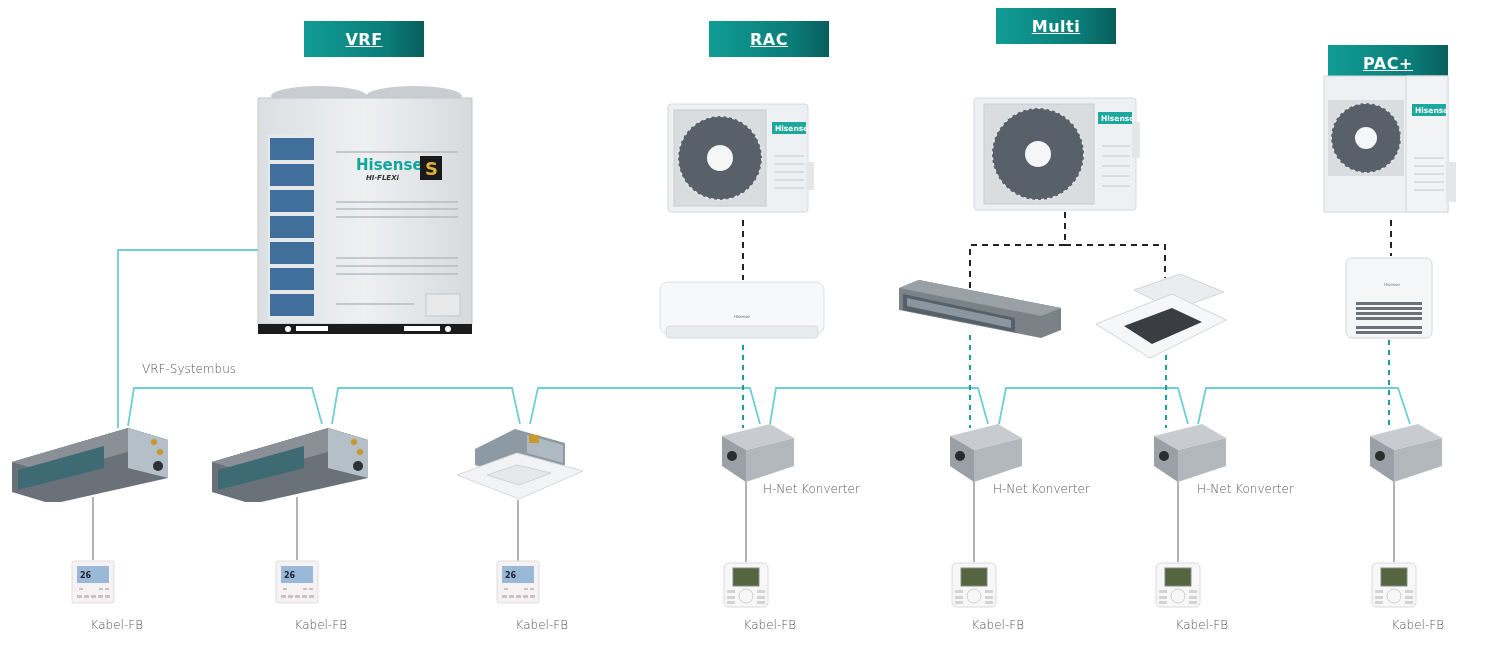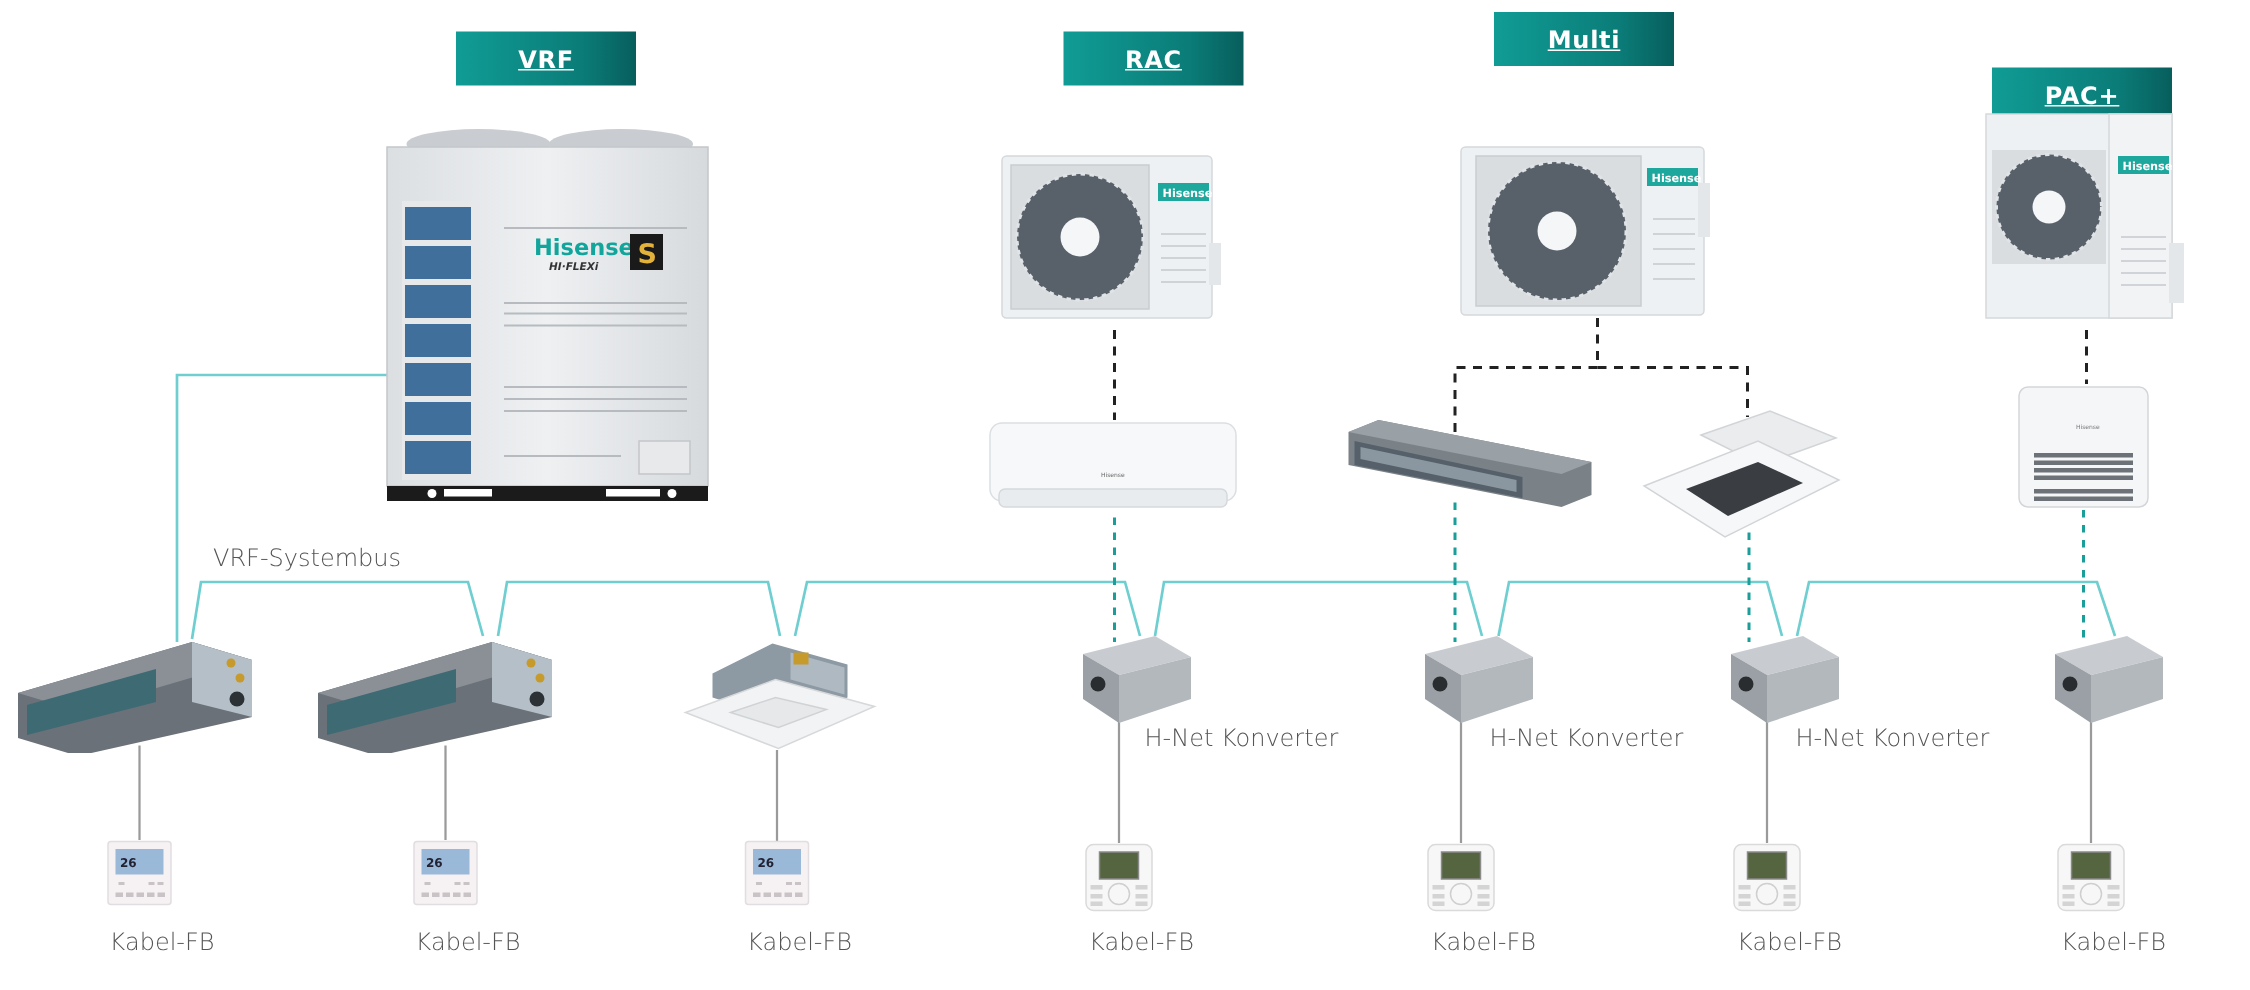--- a/index.html
+++ b/index.html
@@ -5,21 +5,21 @@
   html, body { margin: 0; padding: 0; background: #ffffff; }
   body { width: 1500px; height: 660px; position: relative; overflow: hidden;
          font-family: "DejaVu Sans", "Liberation Sans", sans-serif; }
   #wires { position: absolute; left: 0; top: 0; width: 1500px; height: 660px; z-index: 1; }
   .layer { position: absolute; z-index: 2; }
   .badge { position: absolute; height: 36px; width: 120px; color: #fff;
            background: linear-gradient(90deg, #109c95 0%, #0b7c78 70%, #075e5c 100%);
            font-family: "DejaVu Sans", sans-serif; font-weight: bold; font-size: 16px;
            display: flex; align-items: center; justify-content: center; letter-spacing: 0.5px; text-decoration: underline; }
   .label { position: absolute; color: #555; font-family: "DejaVu Sans", sans-serif;
-           font-size: 16px; font-weight: 300; white-space: nowrap; }
+           font-size: 12px; font-weight: 300; white-space: nowrap; }
   .unit { position: absolute; }
   .ctl-label { text-align: right; width: 100px; }
 </style>
 </head>
 <body>
 
 <svg id="wires" viewBox="0 0 1500 660">
 
   <g stroke="#6fcfd0" stroke-width="1.8" fill="none">
     <polyline points="258,250 118,250 118,428"></polyline>

